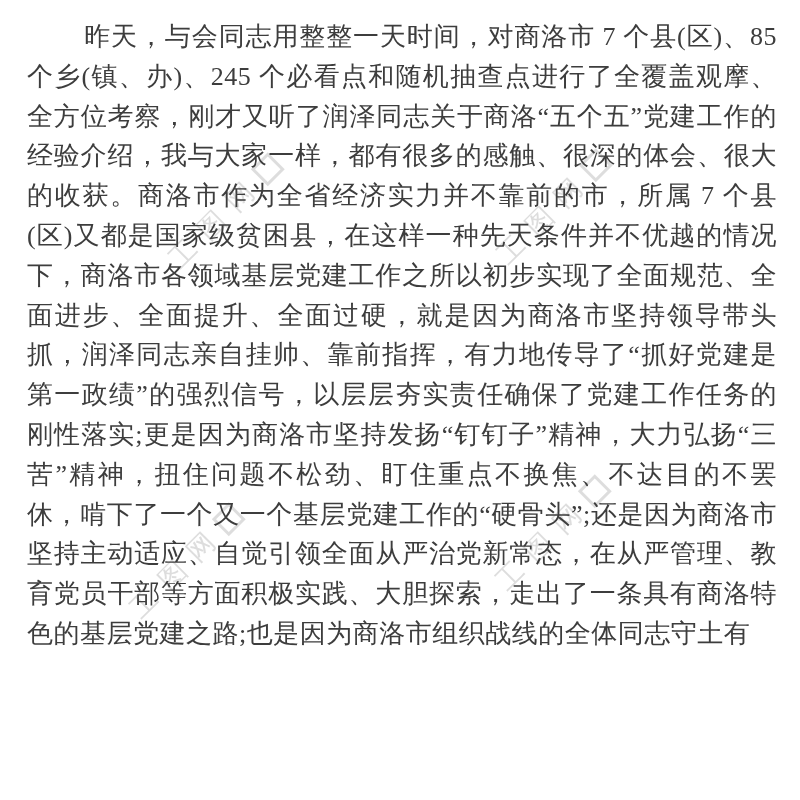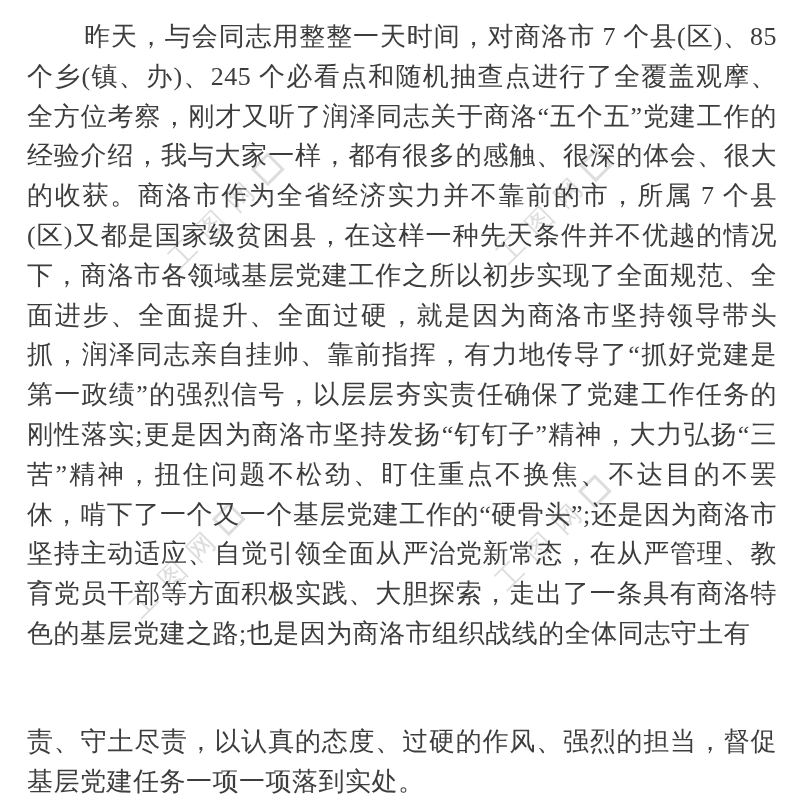--- a/index.html
+++ b/index.html
@@ -85,15 +85,14 @@
         <span class="wm-label">工图网</span>
         <span class="wm-logo"></span>
       </div>
       <div class="wm" style="left: 552px; top: 534px; color: rgb(189, 189, 189);">
         <span class="wm-label">工图网</span>
         <span class="wm-logo"></span>
       </div>
     </div>
   <div class="content">
     <p class="para para-first">昨天，与会同志用整整一天时间，对商洛市 7 个县(区)、85 个乡(镇、办)、245 个必看点和随机抽查点进行了全覆盖观摩、全方位考察，刚才又听了润泽同志关于商洛“五个五”党建工作的经验介绍，我与大家一样，都有很多的感触、很深的体会、很大的收获。商洛市作为全省经济实力并不靠前的市，所属 7 个县(区)又都是国家级贫困县，在这样一种先天条件并不优越的情况下，商洛市各领域基层党建工作之所以初步实现了全面规范、全面进步、全面提升、全面过硬，就是因为商洛市坚持领导带头抓，润泽同志亲自挂帅、靠前指挥，有力地传导了“抓好党建是第一政绩”的强烈信号，以层层夯实责任确保了党建工作任务的刚性落实;更是因为商洛市坚持发扬“钉钉子”精神，大力弘扬“三苦”精神，扭住问题不松劲、盯住重点不换焦、不达目的不罢休，啃下了一个又一个基层党建工作的“硬骨头”;还是因为商洛市坚持主动适应、自觉引领全面从严治党新常态，在从严管理、教育党员干部等方面积极实践、大胆探索，走出了一条具有商洛特色的基层党建之路;也是因为商洛市组织战线的全体同志守土有</p>
-    <p class="para para-second">责、守土尽责，以认真的态度、过硬的作风、强烈的担当，督促基层党建任务一项一项落到实处。</p>
   </div>
 </div>
 
 </body></html>

